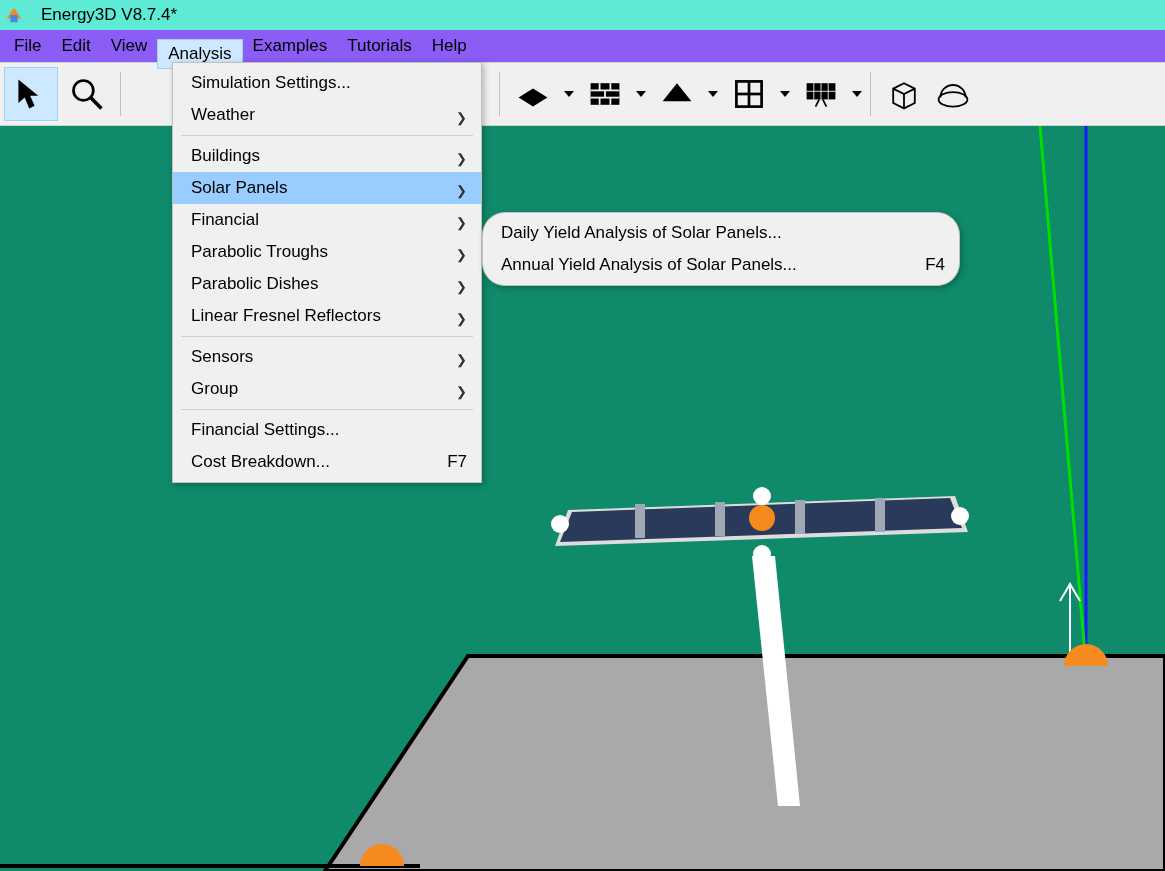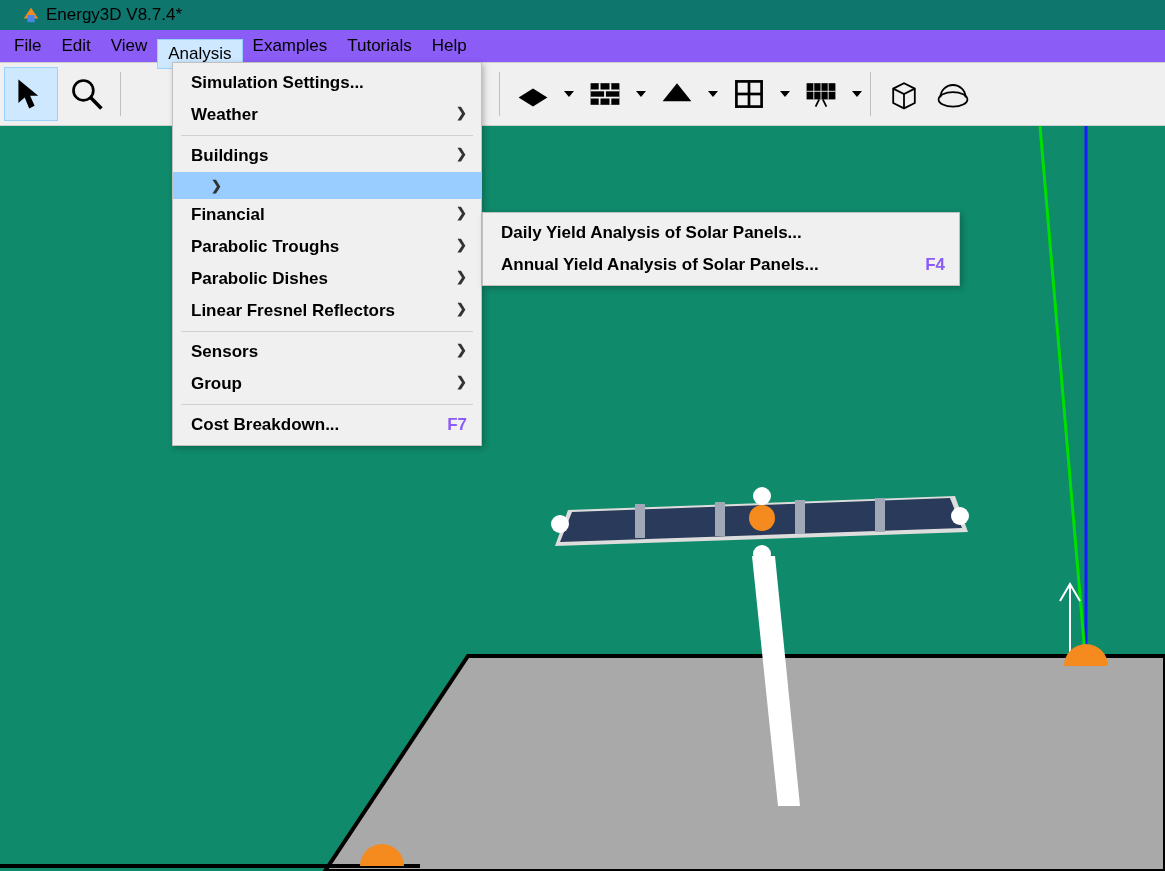--- a/index.html
+++ b/index.html
@@ -10,23 +10,23 @@
     background: #fff;
     width: 1165px;
     height: 871px;
     overflow: hidden;
     position: relative;
   }
   .titlebar {
     height: 30px;
     display: flex;
     align-items: center;
-    padding: 0 22px;
-    gap: 6px;
-    background: #0f766e;
+    padding: 0 5px;
+    gap: 18px;
+    background: #5eead4;
   }
   .app-icon {
     width: 18px; height: 18px;
     display: inline-block;
   }
   .menubar {
     height: 32px;
     display: flex;
     align-items: center;
     padding: 0 4px;
@@ -78,40 +78,40 @@
   .dropdown {
     position: absolute;
     background: #f0f0f0;
     border: 1px solid #c0c0c0;
     box-shadow: 2px 2px 6px rgba(0,0,0,0.25);
     min-width: 310px;
     padding: 4px 0;
   }
   .dropdown .mi {
     display: flex;
-    align-items: flex-start;
+    align-items: flex-end;
     padding: 6px 14px 6px 18px;
     cursor: default;
     position: relative;
-    font-weight: bold;
   }
   .dropdown .mi .lbl { flex: 1; }
-  .dropdown .mi .shortcut { color: #8b5cf6; margin-left: 30px; }
+  .dropdown .mi .shortcut { color: #000000; margin-left: 30px; }
   .dropdown .mi .arrow { margin-left: 20px; color:#333; font-size:13px;}
   .dropdown .mi.highlight { background: #99ccff; }
   .dropdown .msep {
     height: 1px;
     background: #d0d0d0;
     margin: 4px 8px;
   }
   .submenu {
     position: absolute;
     top: 158px;
     left: 482px;
     min-width: 478px;
+    border-radius: 23px;
   }
   
   svg.icon { width: 36px; height: 36px; }
   .tri { width:0;height:0;border-left:5px solid transparent;border-right:5px solid transparent;border-top:6px solid #000; }
 </style>
 </head>
 <body>
 
 <div class="titlebar">
   <span class="app-icon">
@@ -279,20 +279,21 @@
   <div class="mi">
       <span class="lbl">Weather</span>
       <span class="arrow">❯</span>
     </div>
   <div class="msep"></div>
   <div class="mi">
       <span class="lbl">Buildings</span>
       <span class="arrow">❯</span>
     </div>
   <div class="mi highlight">
+      <span class="lbl">Solar Panels</span>
       <span class="arrow">❯</span>
     </div>
   <div class="mi">
       <span class="lbl">Financial</span>
       <span class="arrow">❯</span>
     </div>
   <div class="mi">
       <span class="lbl">Parabolic Troughs</span>
       <span class="arrow">❯</span>
     </div>
@@ -307,20 +308,23 @@
   <div class="msep"></div>
   <div class="mi">
       <span class="lbl">Sensors</span>
       <span class="arrow">❯</span>
     </div>
   <div class="mi">
       <span class="lbl">Group</span>
       <span class="arrow">❯</span>
     </div>
   <div class="msep"></div>
+  <div class="mi">
+      <span class="lbl">Financial Settings...</span>
+    </div>
   <div class="mi">
       <span class="lbl">Cost Breakdown...</span>
       <span class="shortcut">F7</span>
     </div>
 </div>
 
 <div class="dropdown submenu" style="top:212px; left:482px;">
   <div class="mi">
       <span class="lbl">Daily Yield Analysis of Solar Panels...</span>
     </div>

